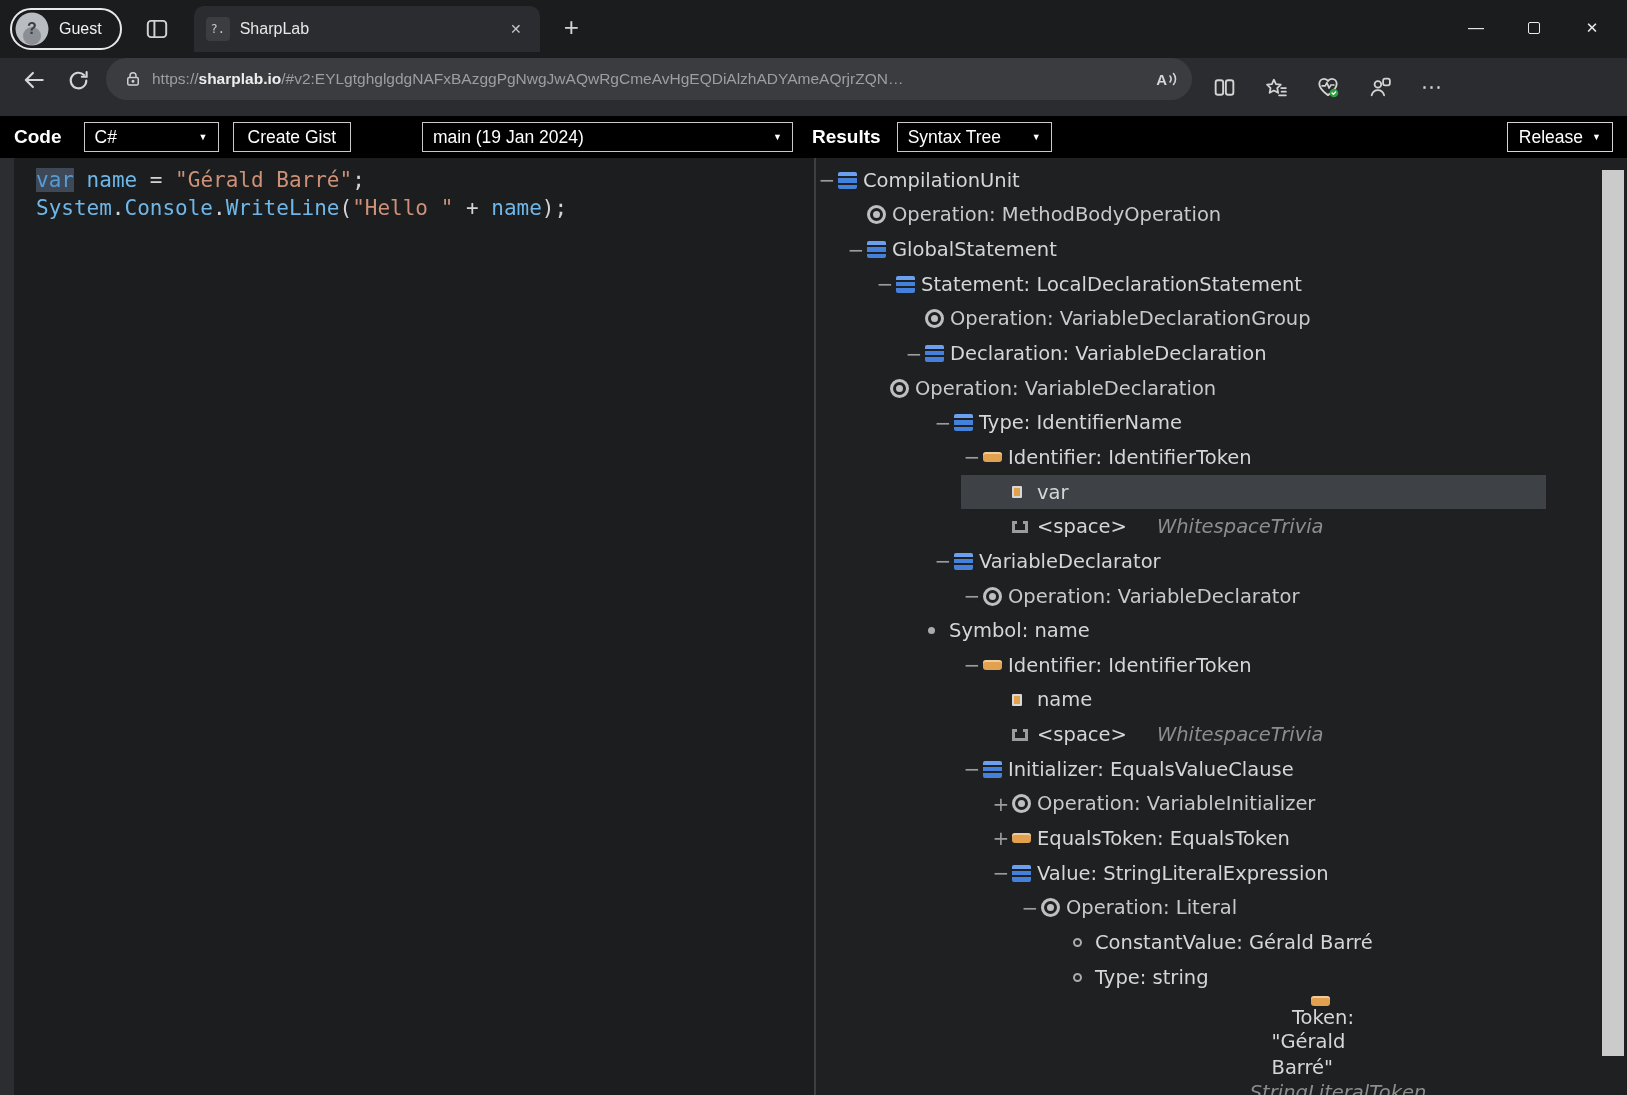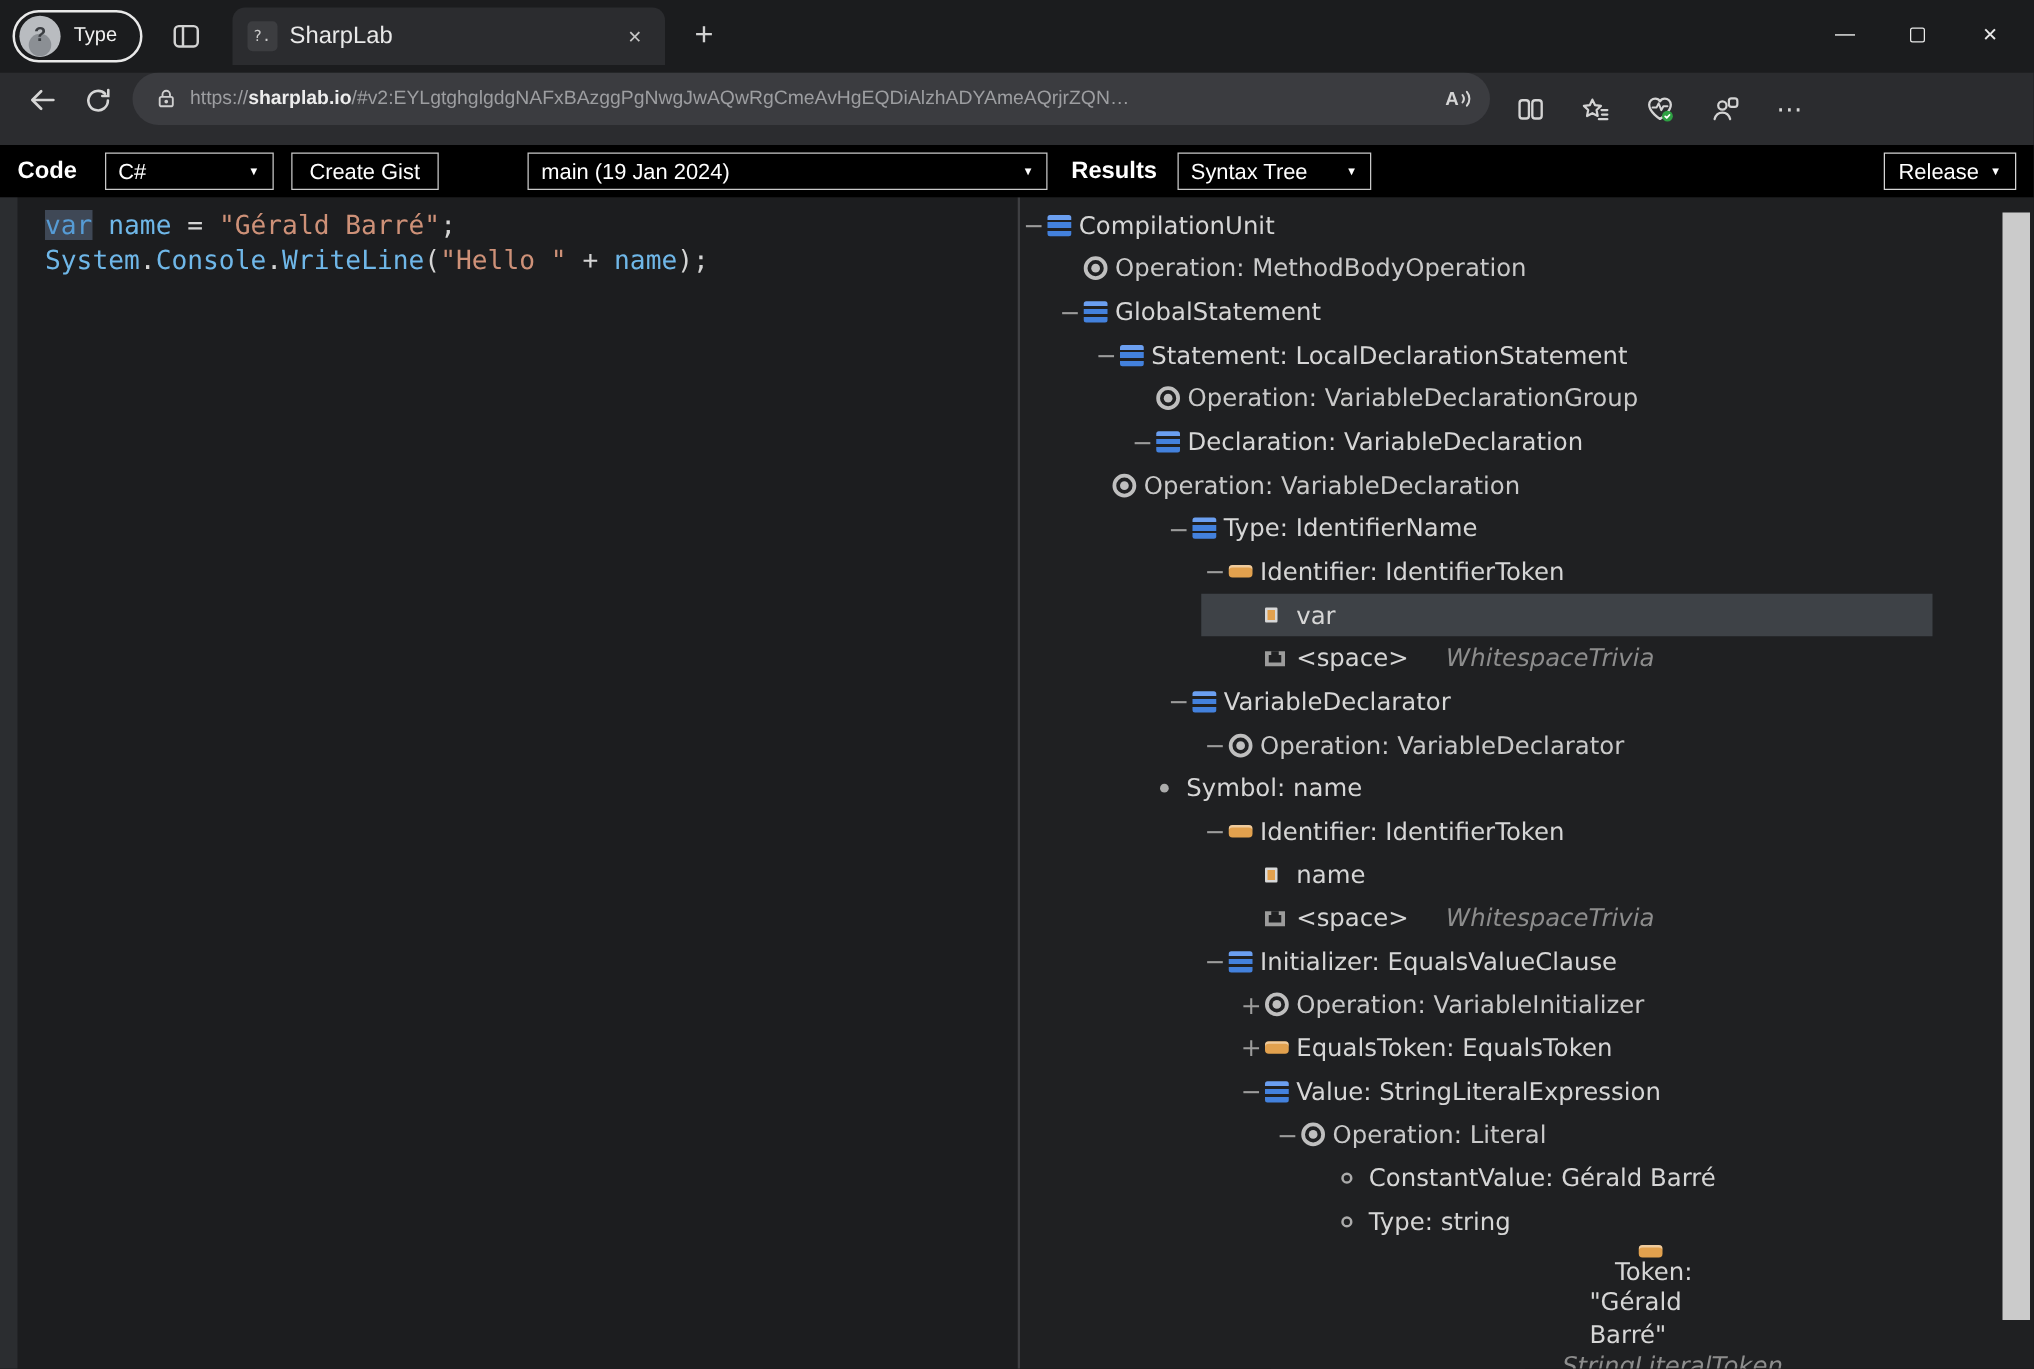--- a/index.html
+++ b/index.html
@@ -14,21 +14,21 @@
   .avatar { width:34px; height:34px; border-radius:50%; position:relative; overflow:hidden; flex:none; }
   .avatar .q { position:absolute; inset:0; display:flex; align-items:center; justify-content:center;
                color:#3a3d41; font-weight:700; font-size:16px; }
   .guest-label { color:#f1f1f1; font-size:16px; }
   .tab-actions { width:30px; height:30px; margin-left:20px; display:flex; align-items:center; justify-content:center; }
   .tab { margin-left:22px; width:346px; height:46px; background:#2b2c2f; border-radius:10px 10px 0 0;
          display:flex; align-items:center; padding:0 12px; gap:10px; }
   .favicon { width:24px; height:24px; border-radius:4px; background:#3c3d40; color:#c9c9c9;
              font-family:"DejaVu Sans Mono", monospace; font-size:12px; display:flex; align-items:center;
              justify-content:center; flex:none; }
-  .tab-title { flex:1; color:#e8e8e8; font-size:19px; white-space:nowrap; overflow:hidden; }
+  .tab-title { flex:1; color:#e8e8e8; font-size:16px; white-space:nowrap; overflow:hidden; }
   .tab-close { color:#c6c6c6; font-size:14px; padding:4px 6px; }
   .new-tab { color:#d2d2d2; font-size:26px; font-weight:300; margin-left:16px; padding:0 8px 4px 8px; }
   .win-controls { position:absolute; right:6px; top:0; height:56px; display:flex; }
   .win-btn { width:58px; height:100%; display:flex; align-items:center; justify-content:center; color:#eaeaea; }
   .wc-min { font-size:16px; }
   .wc-max-box { width:12px; height:12px; border:1.6px solid #eaeaea; border-radius:2px; }
   .wc-close { font-size:15px; }
 
   
   .navbar { height:58px; background:#2b2c2f; display:flex; padding:0 12px; }
@@ -44,21 +44,21 @@
   
   .app-toolbar { height:42px; background:#000; display:flex; align-items:center; padding:0 14px;
                  color:#fff; font-size:19px; }
   .tb-label { font-weight:700; font-size:19px; }
   .sel { height:30px; border:1px solid #c9c9c9; background:#000; display:flex; align-items:center;
          justify-content:space-between; padding:0 10px; font-size:17.5px; cursor:pointer; }
   .sel .tri { font-size:9px; margin-left:10px; color:#fff; }
   .sel-lang { width:135px; margin-left:22px; }
   .btn-gist { height:30px; border:1px solid #c9c9c9; background:#000; color:#fff; display:flex;
               align-items:center; padding:0 14px; margin-left:14px; font-size:17.5px; cursor:pointer; }
-  .sel-branch { width:416px; margin-left:71px; }
+  .sel-branch { width:371px; margin-left:71px; }
   .tb-results { margin-left:19px; }
   .sel-results { width:155px; margin-left:16px; }
   .sel-release { margin-left:auto; height:30px; border:1px solid #d5d5d5; display:flex; align-items:center;
                  gap:9px; padding:0 11px; font-size:17.5px; cursor:pointer; }
   .sel-release .tri { font-size:9px; }
 
   
   .content { display:flex; height:937px; }
   .editor { width:814px; position:relative; background:#1c1d1f; padding:9px 0 0 36px;
             font-family:"DejaVu Sans Mono", monospace; font-size:21px; }
@@ -106,21 +106,21 @@
 <div class="tabstrip">
   <div class="tabstrip-inner">
     <div class="guest-pill">
       <span class="avatar">
         <svg class="ico" width="34" height="34" viewBox="0 0 34 34">
           <circle cx="17" cy="17" r="16.5" fill="#b9bcc0"></circle>
           <circle cx="17" cy="24" r="9" fill="#8b8f94"></circle>
         </svg>
         <span class="q">?</span>
       </span>
-      <span class="guest-label">Type</span>
+      <span class="guest-label">Guest</span>
     </div>
 
     <div class="tab-actions">
       <svg class="ico" width="26" height="26" viewBox="0 0 24 24" fill="none" stroke="#d2d2d2" stroke-width="1.8">
         <rect x="3.5" y="4.5" width="17" height="15" rx="3"></rect>
           <line x1="9.6" y1="4.5" x2="9.6" y2="19.5"></line>
       </svg>
     </div>
 
     <div class="tab">

